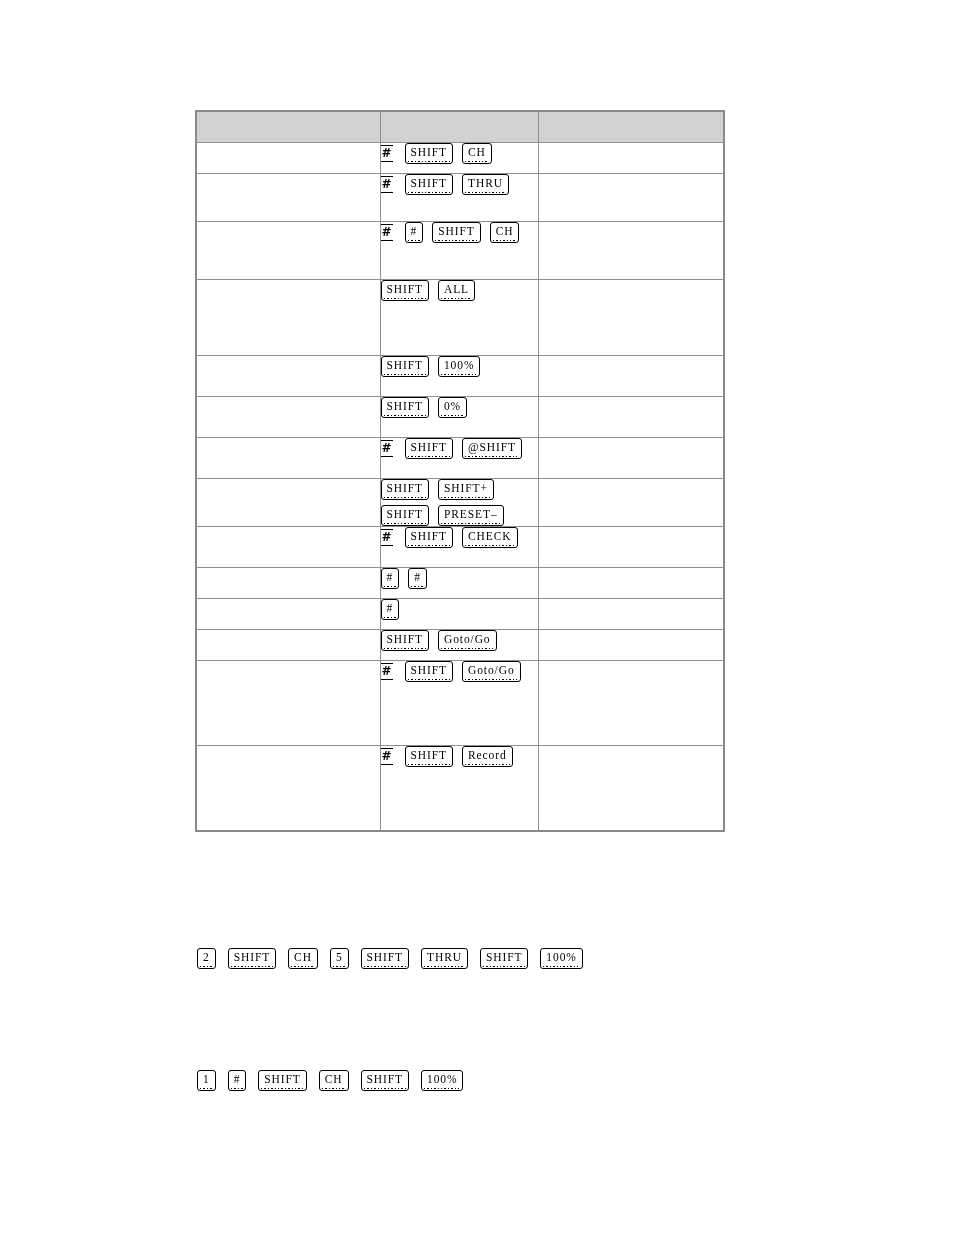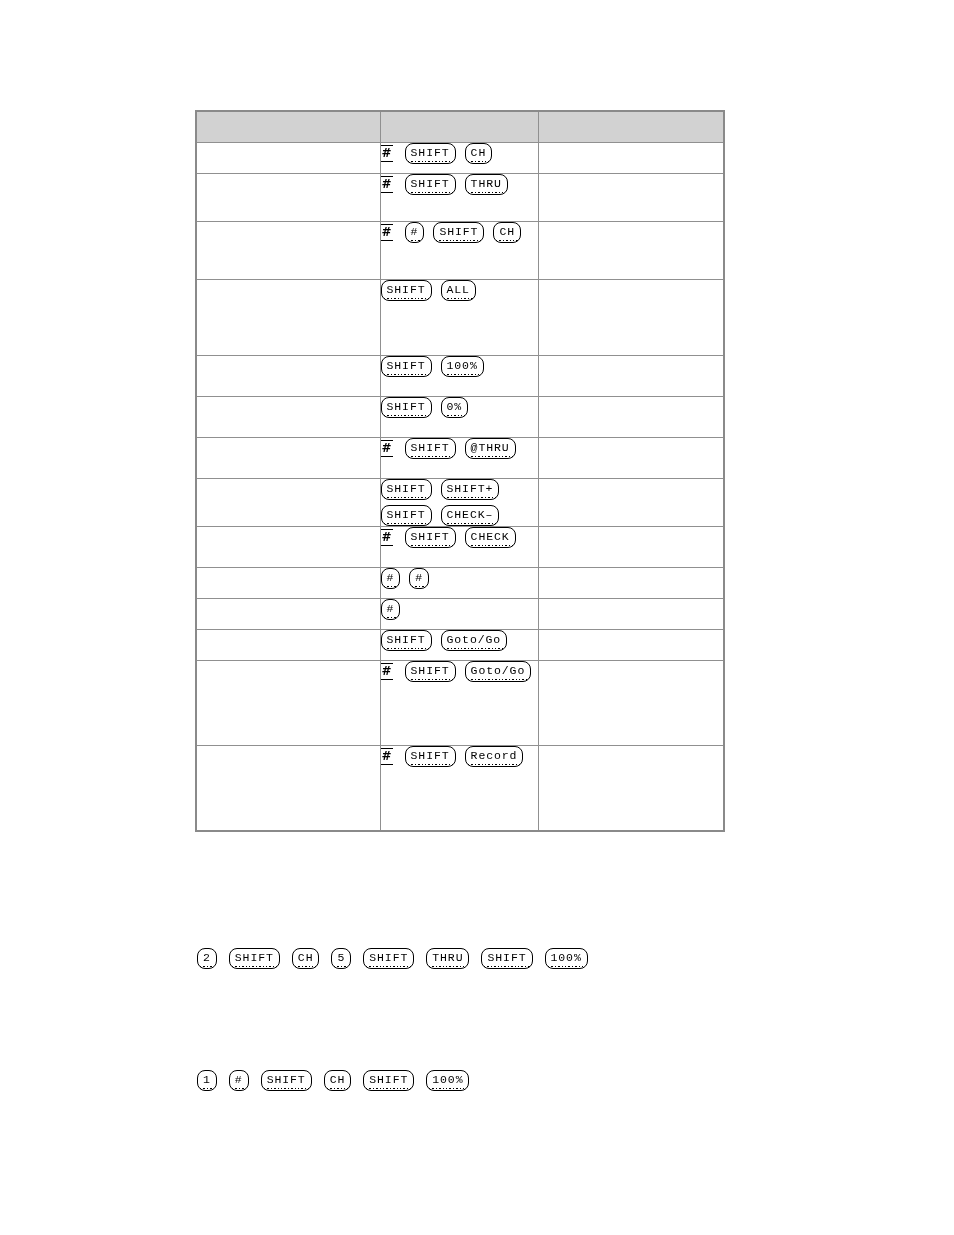--- a/index.html
+++ b/index.html
@@ -76,23 +76,23 @@
     align-items: center;
     gap: 0px;
     white-space: nowrap;
   }
   .seq + .seq { margin-top: 5px; }
 
   .key {
     display: inline-block;
     position: relative;
     border: 1.3px solid #000;
-    border-radius: 8px;
+    border-radius: 3px;
     background: #fff;
-    font-family: Liberation Mono, monospace;
+    font-family: Liberation Serif, serif;
     font-size: 11.5px;
     line-height: 13px;
     letter-spacing: 0.9px;
     padding: 2px 5px 4px 5px;
     margin-right: 9px;
     color: #000;
     text-align: center;
     box-sizing: border-box;
   }
   
@@ -224,35 +224,35 @@
             </div>
           </td>
           <td class="cell-right"></td>
         </tr>
         <tr class="r-h4">
           <td class="cell-left"></td>
           <td class="cell-mid">
             <div class="seq">
               <span class="hash-token">#</span>
               <span class="key">SHIFT</span>
-              <span class="key">@THRU</span>
+              <span class="key">@SHIFT</span>
             </div>
           </td>
           <td class="cell-right"></td>
         </tr>
         <tr class="r-h5">
           <td class="cell-left"></td>
           <td class="cell-mid">
             <div class="seq">
               <span class="key">SHIFT</span>
               <span class="key">SHIFT+</span>
             </div>
             <div class="seq">
               <span class="key">SHIFT</span>
-              <span class="key">CHECK–</span>
+              <span class="key">PRESET–</span>
             </div>
           </td>
           <td class="cell-right"></td>
         </tr>
         <tr class="r-h4">
           <td class="cell-left"></td>
           <td class="cell-mid">
             <div class="seq">
               <span class="hash-token">#</span>
               <span class="key">SHIFT</span>

